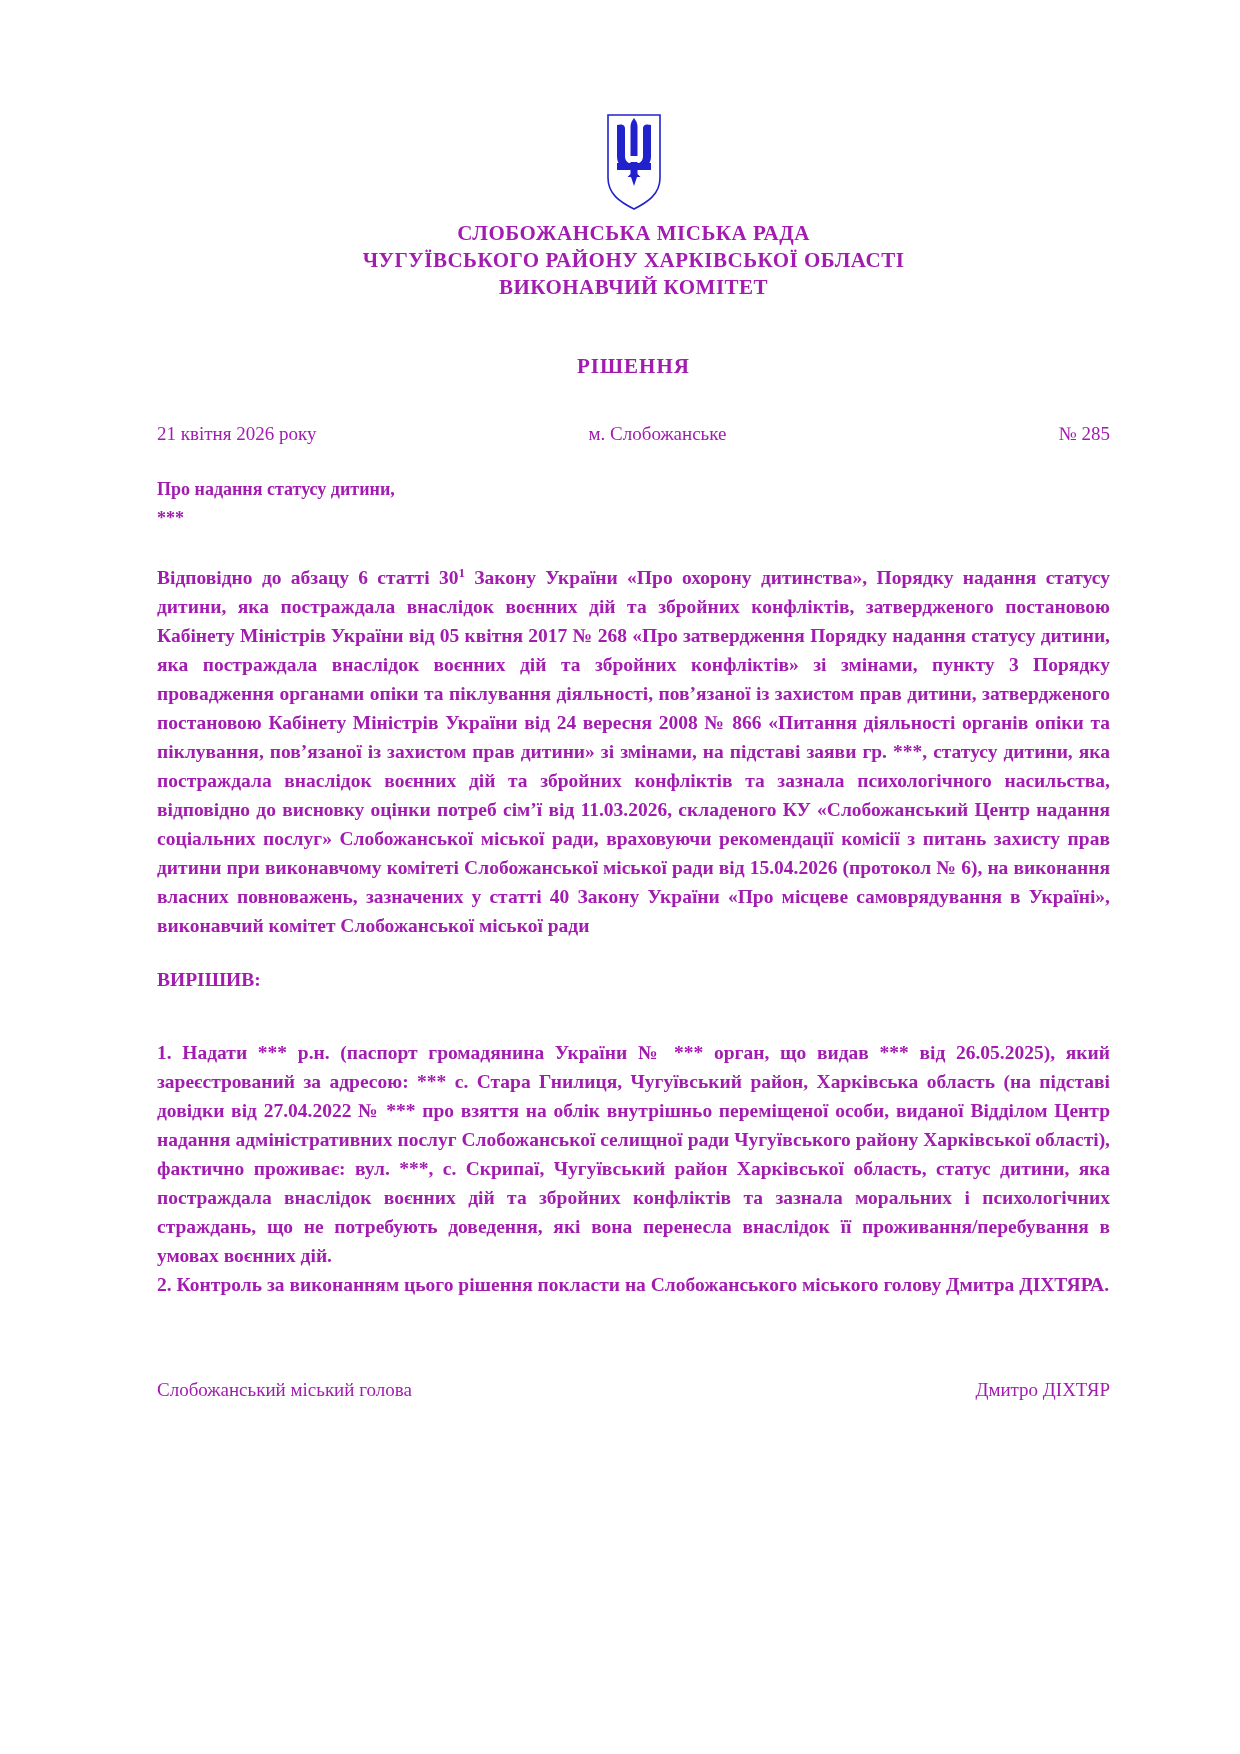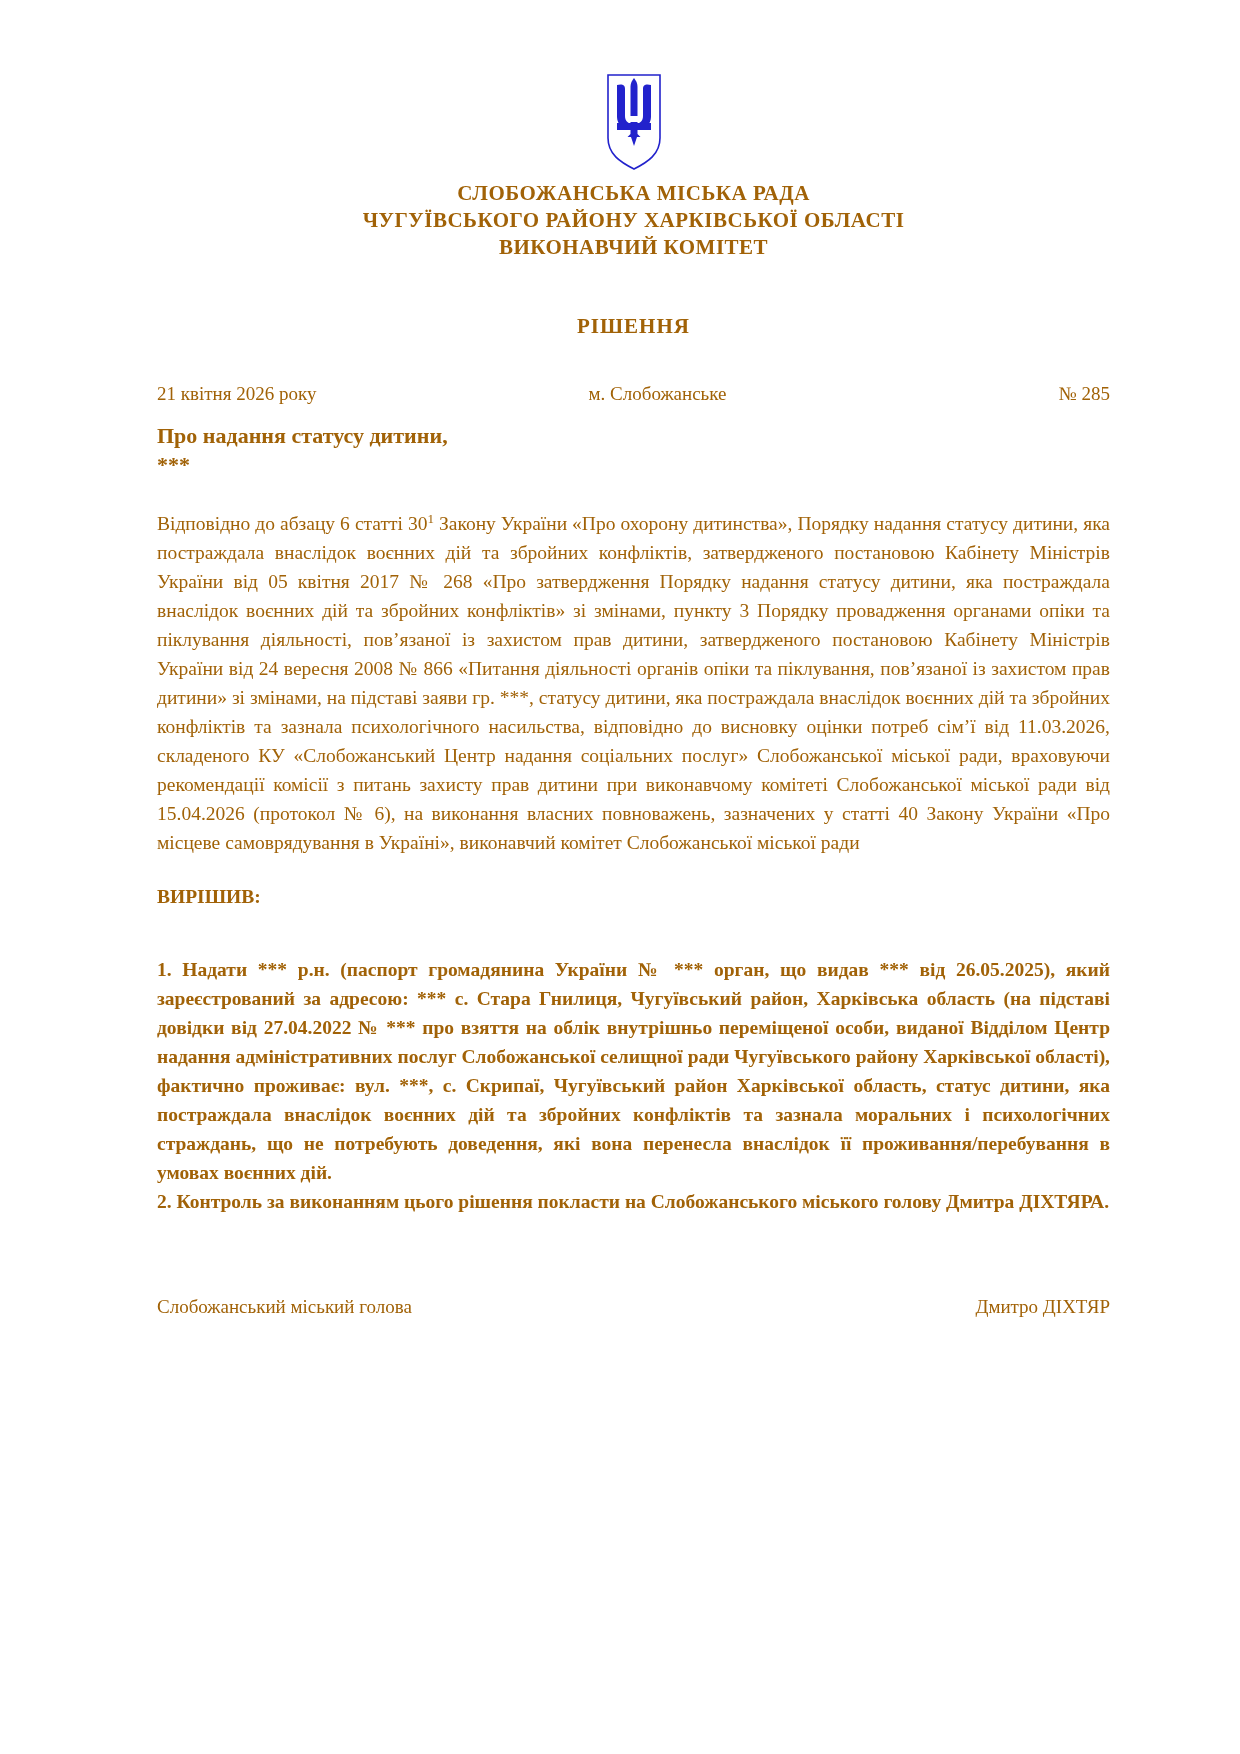--- a/index.html
+++ b/index.html
@@ -2,36 +2,36 @@
 <html lang="uk"><head>
 <meta charset="utf-8">
 <style>
   html, body { margin: 0; padding: 0; background: #ffffff; }
   .page {
     position: relative;
     width: 1240px;
     height: 1754px;
     background: #ffffff;
     box-sizing: border-box;
-    padding: 72px 130px 40px 157px;
+    padding: 112px 130px 40px 157px;
     font-family: "Liberation Serif", "DejaVu Serif", serif;
-    color: #a16207;
+    color: #a21caf;
   }
   .doc-header { text-align: center; }
   .emblem-wrap { display: flex; justify-content: center; margin-bottom: 8px; }
   .org-name { font-weight: bold; font-size: 21px; line-height: 27px; letter-spacing: 0.5px; }
   .doc-type { font-weight: bold; font-size: 21px; letter-spacing: 1px; margin-top: 53px; text-align: center; }
   .date-row {
     display: flex; justify-content: space-between; align-items: baseline;
     margin-top: 44px; font-size: 19px; font-weight: normal;
   }
   .date-row .place { margin-left: -60px; }
-  .subject { margin-top: 16px; font-weight: bold; font-size: 22px; line-height: 29px; }
+  .subject { margin-top: 30px; font-weight: bold; font-size: 18px; line-height: 29px; }
   .preamble {
-    margin-top: 30px; font-weight: normal; font-size: 19.5px; line-height: 29px;
+    margin-top: 30px; font-weight: bold; font-size: 19.5px; line-height: 29px;
     text-align: justify; text-justify: inter-word;
   }
   .preamble sup { font-size: 13px; line-height: 0; }
   .resolved { margin-top: 29px; font-weight: bold; font-size: 19.5px; }
   .items { margin-top: 47px; font-weight: bold; font-size: 19.5px; line-height: 29px; text-align: justify; }
   .items p { margin: 0; }
   .signature-row {
     display: flex; justify-content: space-between; align-items: flex-start;
     margin-top: 80px; font-size: 19px; font-weight: normal;
   }

